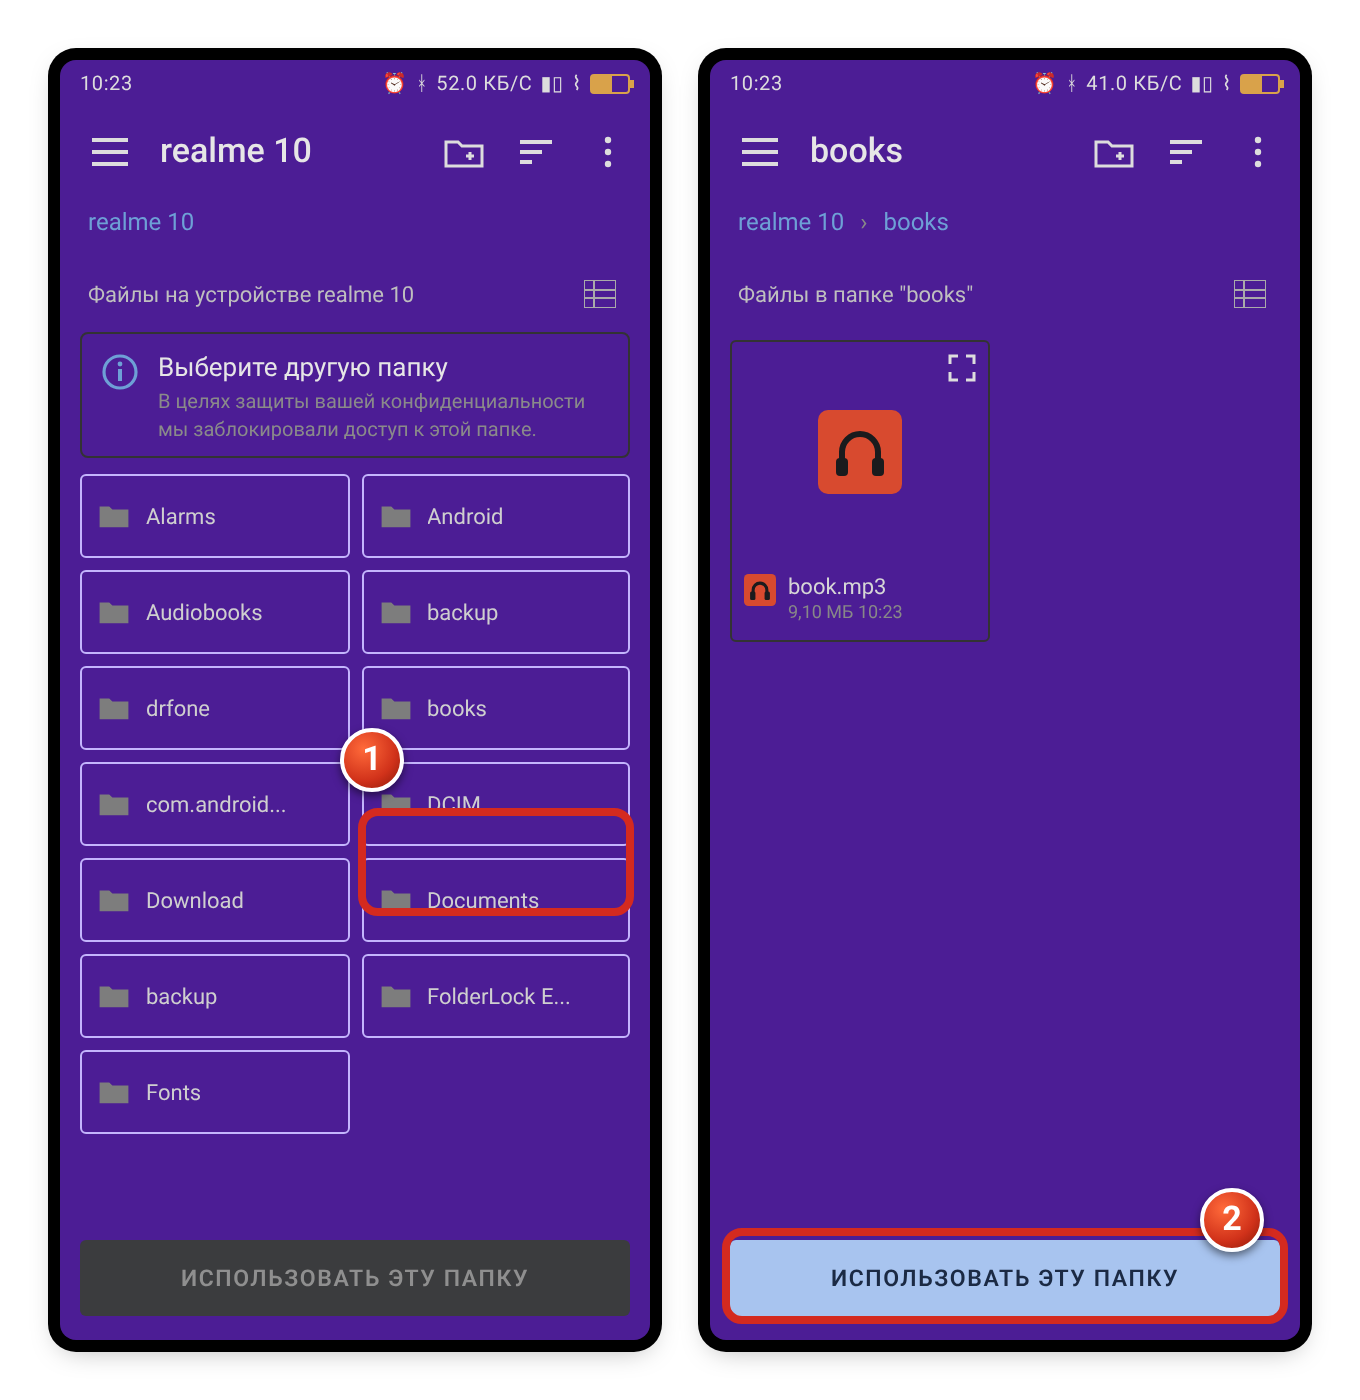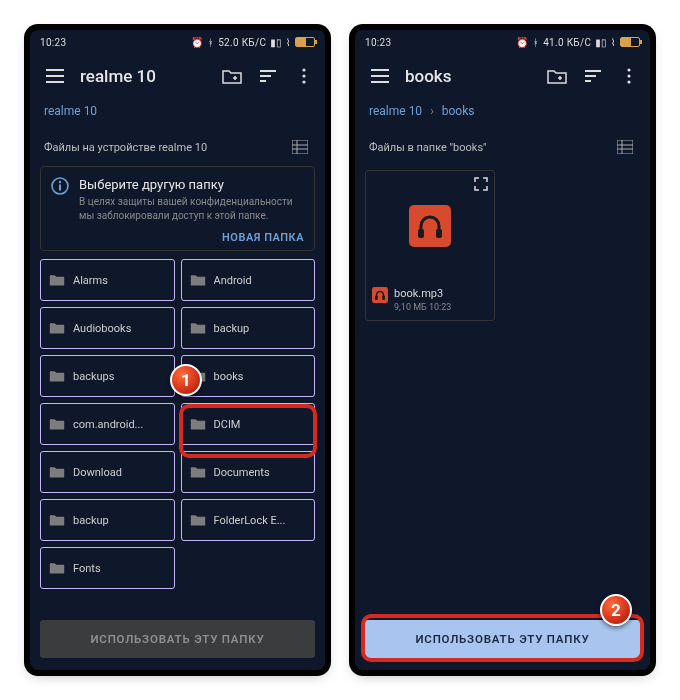--- a/index.html
+++ b/index.html
@@ -6,21 +6,21 @@
   body {
     width: 680px; height: 700px;
     background: #fff;
     font-family: -apple-system, Roboto, Arial, sans-serif;
     display: flex; gap: 30px;
     padding: 30px 30px;
     position: relative;
   }
   .phone {
     width: 295px; height: 640px;
-    background: #0f172a;
+    background: #4c1d95;
     border-radius: 8px;
     box-shadow: 0 0 0 6px #000, 0 4px 14px rgba(0,0,0,.35);
     overflow: hidden;
     display: flex; flex-direction: column;
     position: relative;
     color: #e6e6e6;
     font-size: 12px;
   }
   .status-bar {
     height: 24px; padding: 0 10px;
@@ -166,21 +166,20 @@
               <circle cx="9" cy="9" r="8" fill="none" stroke="#6ea0d6" stroke-width="1.6"></circle>
               <circle cx="9" cy="5" r="1.2" fill="#6ea0d6"></circle>
               <rect x="8" y="7.5" width="2" height="6" fill="#6ea0d6"></rect>
             </svg>
         </span>
         <div>
           <div class="notice-title">Выберите другую папку</div>
           <div class="notice-body">В целях защиты вашей конфиденциальности мы заблокировали доступ к этой папке.</div>
         </div>
       </div>
-      <div class="notice-action"><span>НОВАЯ ПАПКА</span></div>
     </div>
 
     <div class="folder-grid" id="fgrid">
         <div class="folder">
           <svg class="ficon" viewBox="0 0 20 16">
             <path d="M1 2h6l2 2h10v11H1z" fill="#7d7d7d"></path>
           </svg>
           <span>Alarms</span>
         </div>
         <div class="folder">
@@ -198,21 +197,21 @@
         <div class="folder">
           <svg class="ficon" viewBox="0 0 20 16">
             <path d="M1 2h6l2 2h10v11H1z" fill="#7d7d7d"></path>
           </svg>
           <span>backup</span>
         </div>
         <div class="folder">
           <svg class="ficon" viewBox="0 0 20 16">
             <path d="M1 2h6l2 2h10v11H1z" fill="#7d7d7d"></path>
           </svg>
-          <span>backups</span>
+          <span>drfone</span>
         </div>
         <div class="folder">
           <svg class="ficon" viewBox="0 0 20 16">
             <path d="M1 2h6l2 2h10v11H1z" fill="#7d7d7d"></path>
           </svg>
           <span>books</span>
         </div>
         <div class="folder">
           <svg class="ficon" viewBox="0 0 20 16">
             <path d="M1 2h6l2 2h10v11H1z" fill="#7d7d7d"></path>

